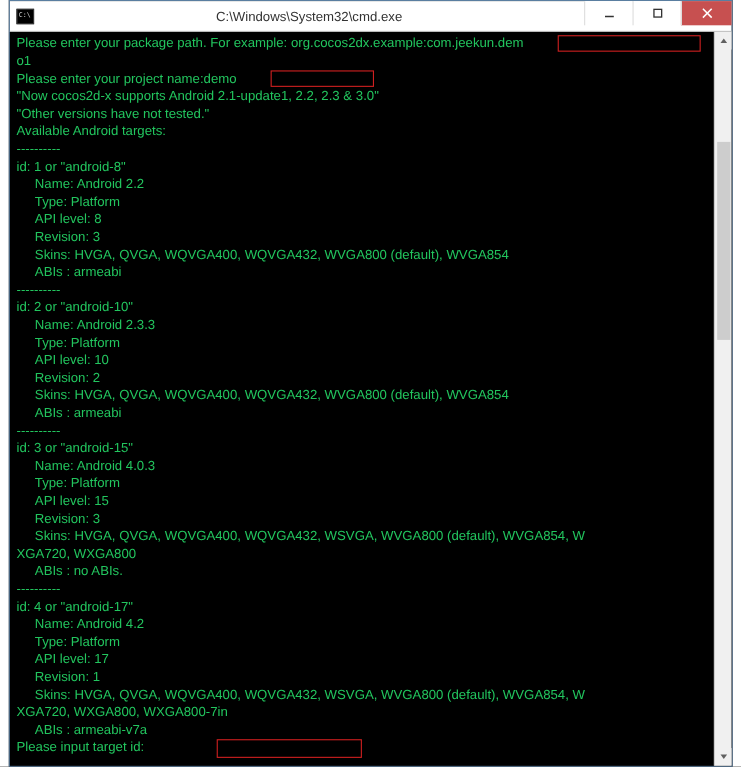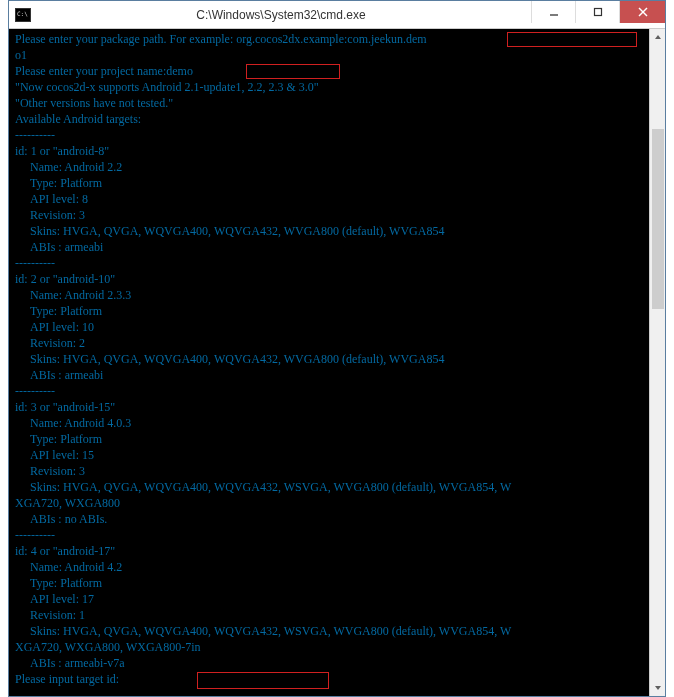--- a/index.html
+++ b/index.html
@@ -69,22 +69,22 @@
   }
   .win-btn.close {
     background: #c75050;
     color: #fff;
     width: 46px;
   }
   .win-btn svg { display: block; }
   .terminal {
     flex: 1;
     background: #000;
-    color: #0369a1;
-    font-family: Liberation Serif, serif;
+    color: #22c55e;
+    font-family: Liberation Sans, sans-serif;
     font-size: 12px;
     line-height: 16px;
     padding: 2px 24px 2px 6px;
     white-space: pre;
     overflow: hidden;
     position: relative;
   }
   .terminal-line { white-space: pre-wrap; word-break: break-all; }
   .hl-box {
     position: absolute;

